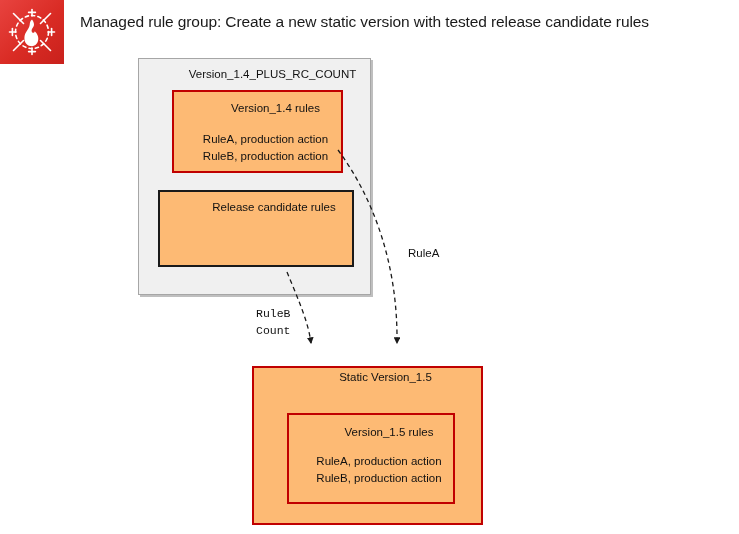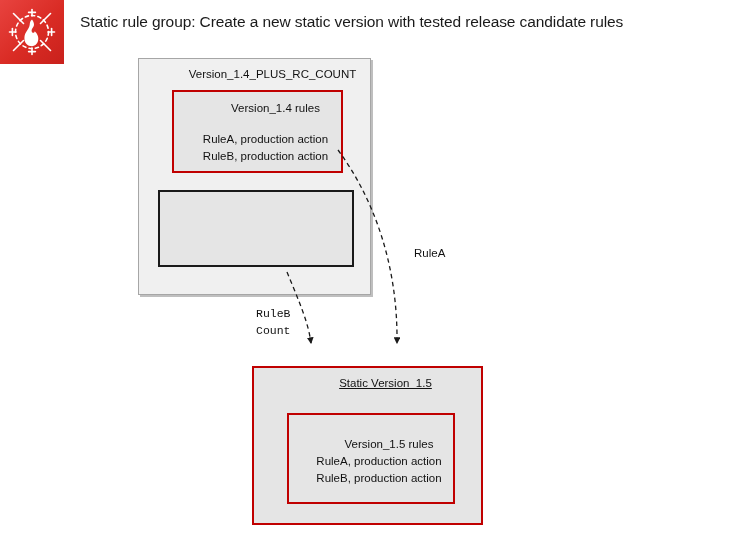--- a/index.html
+++ b/index.html
@@ -39,21 +39,21 @@
     line-height: 20px;
     color: #1a1a1a;
     white-space: nowrap;
     letter-spacing: -0.1px;
   }
 
   
   .box {
     position: absolute;
     box-sizing: border-box;
-    background: #e5e5e5;
+    background: #fdba74;
   }
   .box-gray {
     background: #f0f0f0;
     border: 1px solid #a6a6a6;
     box-shadow: 2px 2px 0 0 #bfbfbf;
   }
   .box-red {
     border: 2px solid #c00000;
   }
   .box-black {
@@ -87,44 +87,44 @@
 
   #box-v14-rules           { left: 172px; top: 90px;  width: 171px; height: 83px; }
   #box-v14-rules-title     { top: 10px; }
   #box-v14-rules-lines     { top: 39px; }
 
   #box-rc-rules            { left: 158px; top: 190px; width: 196px; height: 77px; }
   #box-rc-rules-title      { top: 9px; }
   #box-rc-rules-lines      { top: 35px; }
 
   #box-static-v15          { left: 252px; top: 366px; width: 231px; height: 159px; }
-  #box-static-v15-title    { top: 9px; text-decoration: underline; }
+  #box-static-v15-title    { top: 3px; }
 
   #box-v15-rules           { left: 287px; top: 413px; width: 168px; height: 91px; }
-  #box-v15-rules-title     { top: 11px; margin-top: 12px; }
+  #box-v15-rules-title     { top: 11px; }
   #box-v15-rules-lines     { top: 38px; }
 
   
   #arrow-layer {
     position: absolute;
     left: 0; top: 0;
     width: 739px;
     height: 534px;
     pointer-events: none;
   }
 
   
   .arrow-label {
     position: absolute;
     font-size: 11.5px;
     color: #111111;
     line-height: 17px;
     white-space: nowrap;
   }
-  #label-rulea   { left: 408px; top: 245px; margin-left: 6px; }
+  #label-rulea   { left: 408px; top: 245px; }
   #label-rulebz  { left: 256px; top: 305px; font-family: Liberation Mono, monospace; }
 </style>
 </head>
 <body>
 
 <div id="canvas">
 
   <div id="waf-icon">
     <svg width="64" height="64" viewBox="0 0 64 64" aria-hidden="true">
       <g stroke="#ffffff" stroke-width="1.6" fill="none" stroke-linecap="round">
@@ -152,35 +152,36 @@
                c -1.0 1.5 -1.4 2.9 -0.5 4.1
                c 0.9 1.2 2.4 0.6 2.6 -0.9
                c 2.6 2.3 3.6 5.0 3.6 7.3
                c 0 4.6 -3.0 7.6 -6.3 7.6
                c -4.4 0 -7.6 -3.2 -7.6 -8.0
                c 0 -6.2 4.7 -8.6 5.3 -13.4
                c 0.2 -1.6 0.1 -3.5 2.3 -5.3 z" fill="#ffffff"></path>
     </svg>
   </div>
 
-  <div id="page-title">Static rule group: Create a new static version with tested release candidate rules</div>
+  <div id="page-title">Managed rule group: Create a new static version with tested release candidate rules</div>
 
   <div id="container-v14-rc" class="box box-gray">
     <div id="container-v14-rc-title" class="box-title">Version_1.4_PLUS_RC_COUNT</div>
   </div>
 
   <div id="box-v14-rules" class="box box-red">
     <div id="box-v14-rules-title" class="box-title">Version_1.4 rules</div>
     <div id="box-v14-rules-lines" class="box-lines">
       <div>RuleA, production action</div>
       <div>RuleB, production action</div>
     </div>
   </div>
 
   <div id="box-rc-rules" class="box box-black">
+    <div id="box-rc-rules-title" class="box-title">Release candidate rules</div>
   </div>
 
   <div id="box-static-v15" class="box box-red">
     <div id="box-static-v15-title" class="box-title">Static Version_1.5</div>
   </div>
 
   <div id="box-v15-rules" class="box box-red">
     <div id="box-v15-rules-title" class="box-title">Version_1.5 rules</div>
     <div id="box-v15-rules-lines" class="box-lines">
       <div>RuleA, production action</div>

